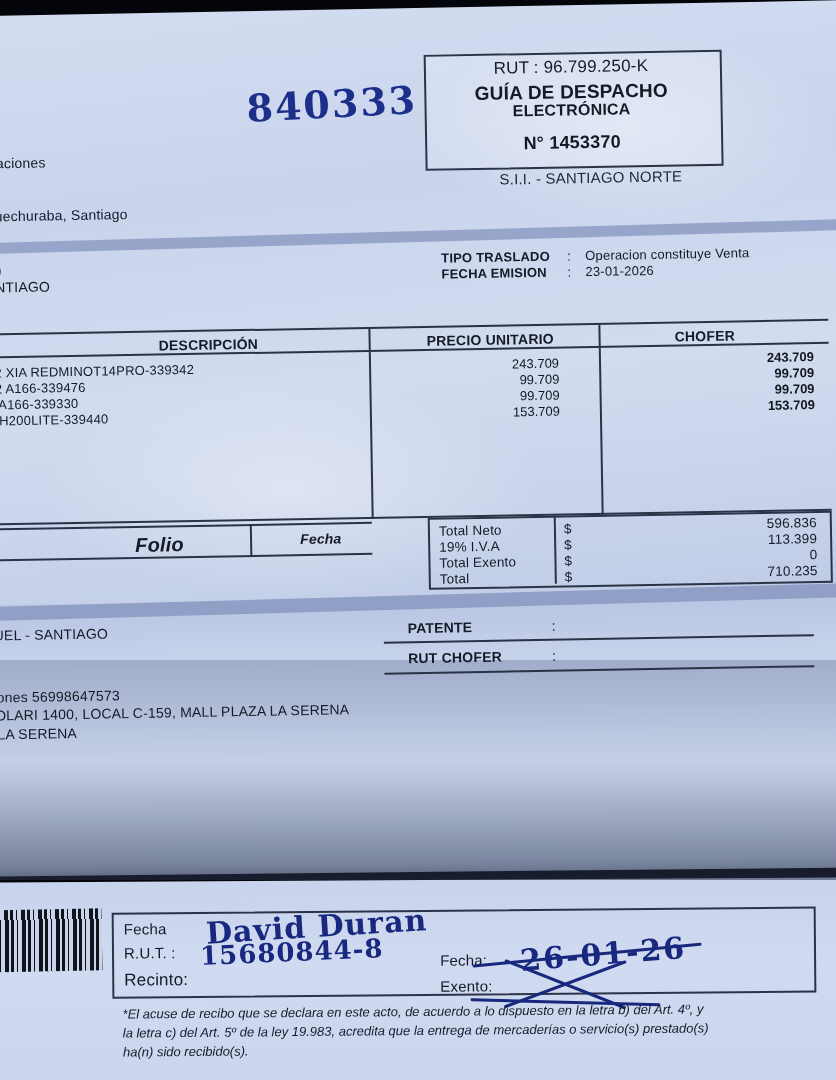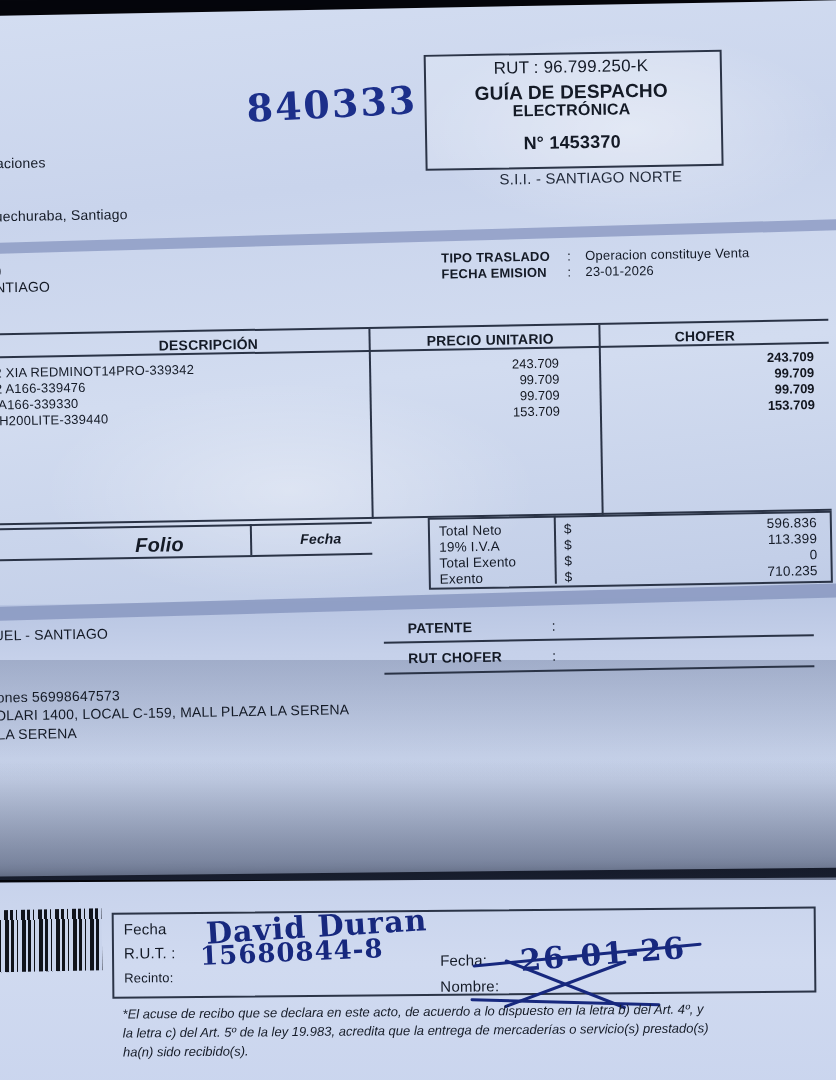--- a/index.html
+++ b/index.html
@@ -207,21 +207,21 @@
   
   #acuse-box {
     left: 112px;
     top: 910px;
     width: 700px;
     height: 82px;
     border: 2px solid #2b3447;
   }
   #ac-nombre { left: 124px; top: 918px; font-size: 15px; }
   #ac-rut    { left: 124px; top: 942px; font-size: 15px; }
-  #ac-recinto{ left: 124px; top: 968px; font-size: 13px; }
+  #ac-recinto{ left: 124px; top: 968px; font-size: 17px; }
   #ac-fecha  { left: 440px; top: 952px; font-size: 15px; }
   #ac-firma  { left: 440px; top: 978px; font-size: 15px; }
 
   .hw {
     position: absolute;
     font-family: "DejaVu Serif", serif;
     color: #17287e;
     font-weight: 600;
   }
   #hw-name { left: 206px; top: 908px; font-size: 30px; transform: rotate(-3deg); letter-spacing: 1px; }
@@ -320,21 +320,21 @@
     <div class="t tot-v" style="top:522px;">596.836</div>
 
     <div class="t tot-l" style="top:540px;">19% I.V.A</div>
     <div class="t tot-s" style="top:540px;">$</div>
     <div class="t tot-v" style="top:538px;">113.399</div>
 
     <div class="t tot-l" style="top:556px;">Total Exento</div>
     <div class="t tot-s" style="top:556px;">$</div>
     <div class="t tot-v" style="top:554px;">0</div>
 
-    <div class="t tot-l" style="top:572px;">Exento</div>
+    <div class="t tot-l" style="top:572px;">Total</div>
     <div class="t tot-s" style="top:572px;">$</div>
     <div class="t tot-v" style="top:570px;">710.235</div>
 
     <div class="line" id="band2"></div>
 
     <div class="t b" id="pat-1">PATENTE</div>
     <div class="t" id="pat-c1">:</div>
     <div class="t b" id="pat-2">RUT CHOFER</div>
     <div class="t" id="pat-c2">:</div>
     <div class="line" id="pat-line1"></div>
@@ -348,21 +348,21 @@
 
   <div class="plane plane-low">
     <div id="barcode"></div>
 
     <div class="box" id="acuse-box"></div>
 
     <div class="t" id="ac-nombre">Fecha</div>
     <div class="t" id="ac-rut">R.U.T. :</div>
     <div class="t" id="ac-recinto">Recinto:</div>
     <div class="t" id="ac-fecha">Fecha:</div>
-    <div class="t" id="ac-firma">Nombre:</div>
+    <div class="t" id="ac-firma">Exento:</div>
 
     <div class="hw" id="hw-name">David Duran</div>
     <div class="hw" id="hw-rut">15680844-8</div>
     <div class="hw" id="hw-date">26-01-26</div>
 
     <div class="sig-stroke" id="sig1"></div>
     <div class="sig-stroke" id="sig2"></div>
     <div class="sig-stroke" id="sig3"></div>
     <div class="sig-stroke" id="sig4"></div>
 

